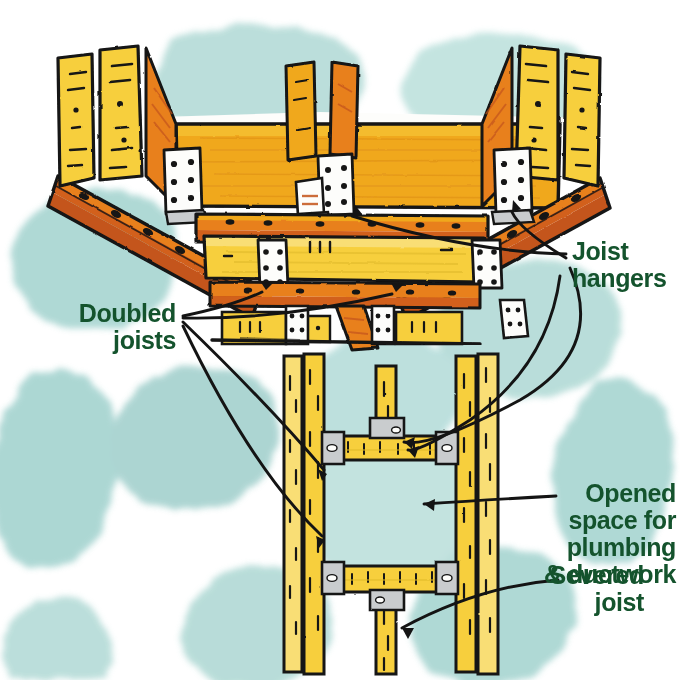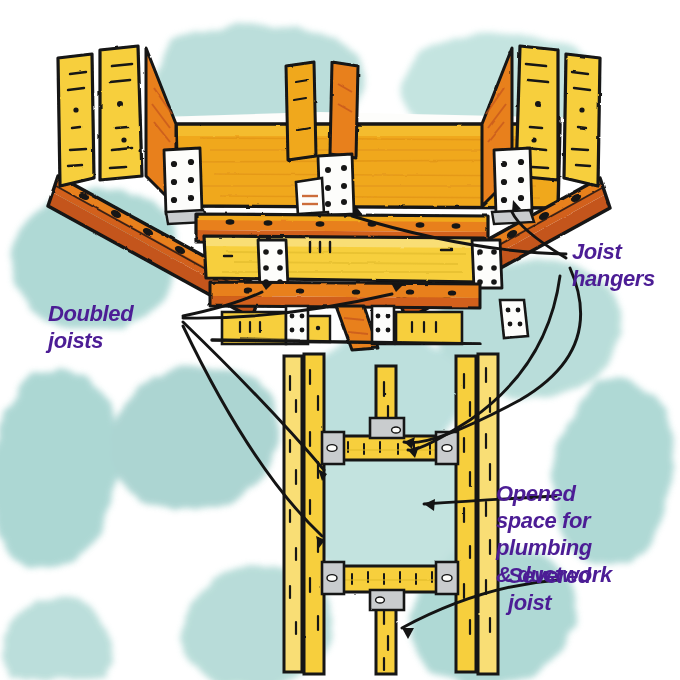--- a/index.html
+++ b/index.html
@@ -19,28 +19,27 @@
     position: absolute;
     left: 0;
     top: 0;
     width: 680px;
     height: 680px;
   }
   .label {
     position: absolute;
     font-family: "Liberation Sans", sans-serif;
     font-weight: bold;
-    font-size: 22px;
+    font-size: 25px;
     line-height: 27px;
-    color: #4c1d95;
+    color: #14532d;
     letter-spacing: -0.4px;
     white-space: pre-line;
-    font-style: italic;
   }
-  .label.right { text-align: left; }
+  .label.right { text-align: right; }
 </style>
 </head>
 <body>
 
 <div id="canvas">
 
   <svg id="art" viewBox="0 0 680 680">
     <defs>
       <filter id="wash" x="-25%" y="-25%" width="150%" height="150%">
         <feTurbulence type="fractalNoise" baseFrequency="0.035" numOctaves="3" seed="7" result="n"></feTurbulence>

